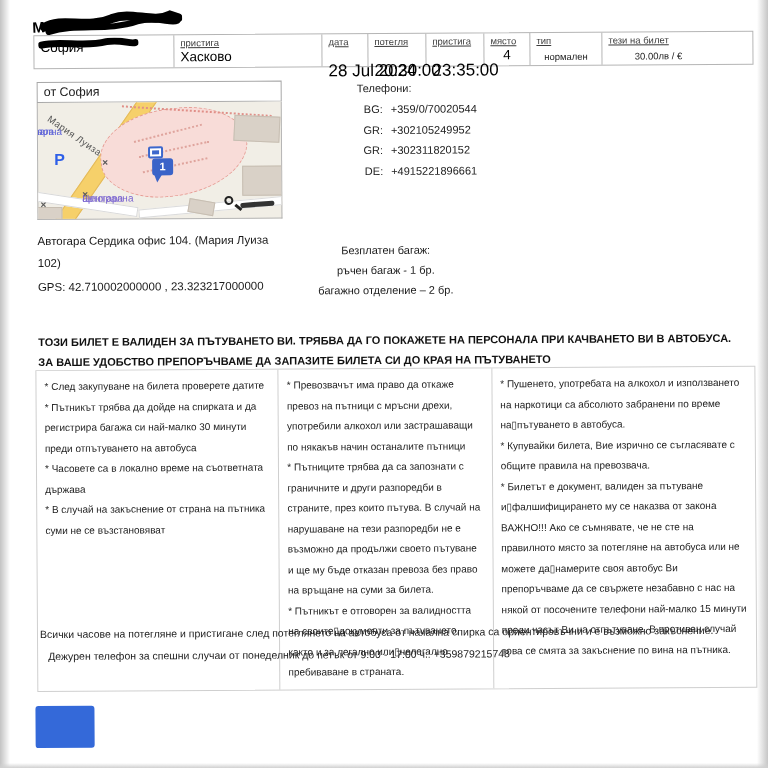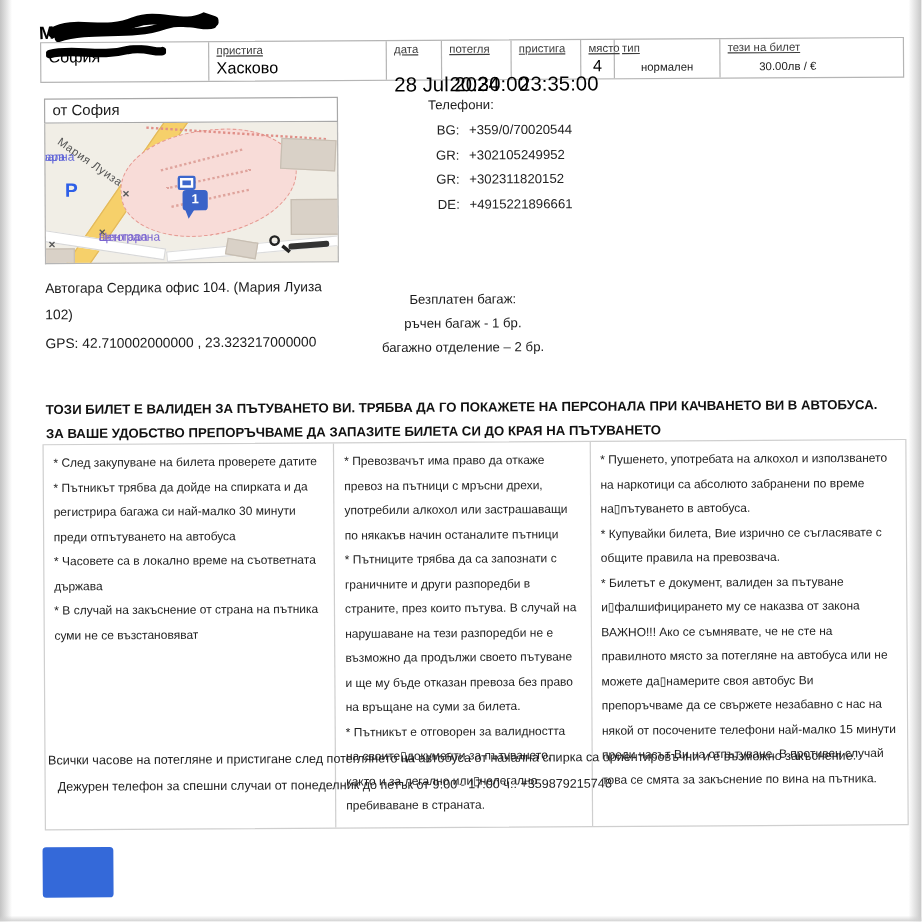--- a/index.html
+++ b/index.html
@@ -111,25 +111,25 @@
         <div class="hvalue sm">28 Jul 2024</div>
       </div>
       <div class="hcell" style="width:58px;">
         <div class="hlabel">потегля</div>
         <div class="hvalue sm">20:30:00</div>
       </div>
       <div class="hcell" style="width:58px;">
         <div class="hlabel">пристига</div>
         <div class="hvalue sm">23:35:00</div>
       </div>
-      <div class="hcell" style="width:28px;">
+      <div class="hcell" style="width:46px;">
         <div class="hlabel">място</div>
         <div class="hvalue center">4</div>
       </div>
-      <div class="hcell" style="width:88px;">
+      <div class="hcell" style="width:72px;">
         <div class="hlabel">тип</div>
         <div class="hvalue tiny">нормален</div>
       </div>
       <div class="hcell" style="width:112px;">
         <div class="hlabel">тези на билет</div>
         <div class="hvalue tiny">30.00лв / €</div>
       </div>
     </div>
 
     <div class="map-title">от София</div>

